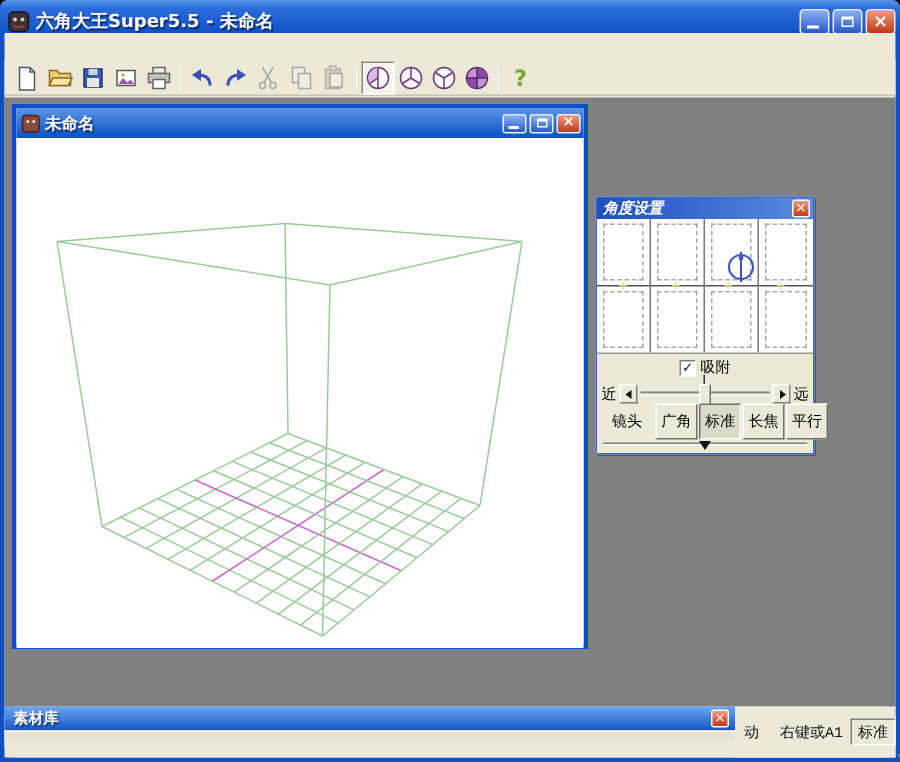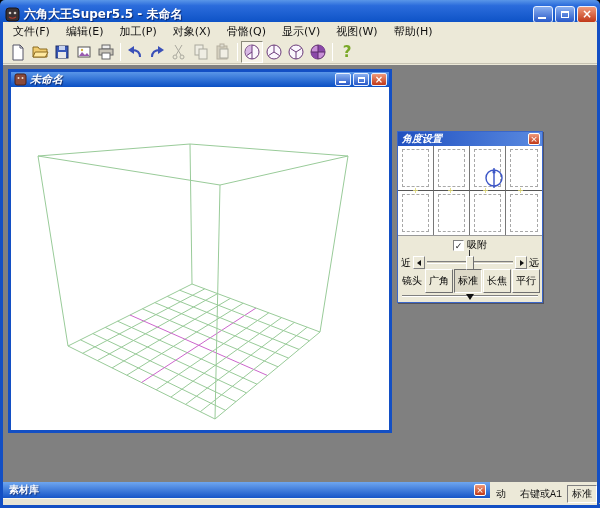--- a/index.html
+++ b/index.html
@@ -46,22 +46,22 @@
     display:flex;align-items:center;justify-content:center;padding:0;cursor:pointer;}
   .tbtn.active{background:#f7f4e9;border-color:#8a8a7a #fff #fff #8a8a7a;}
   .tbtn.disabled{opacity:.5;filter:grayscale(60%);}
   .tsep{width:1px;height:18px;background:#a8a496;border-right:1px solid #fff;margin:0 3px;}
 
   .workspace{position:absolute;top:43px;left:0;right:0;bottom:23px;background:var(--workspace);}
 
   
   .doc-window{position:absolute;left:5px;top:4px;width:384px;height:364px;
     border:3px solid var(--frame);background:#fff;}
-  .doc-titlebar{height:15px;display:flex;align-items:center;padding:0 2px 0 3px;
-    background:linear-gradient(180deg,var(--titlebar-start),var(--titlebar-end));font-style:italic;}
+  .doc-titlebar{height:20px;display:flex;align-items:center;padding:0 2px 0 3px;
+    background:linear-gradient(180deg,var(--titlebar-start),var(--titlebar-end));}
   .doc-title{color:#fff;font-size:11px;font-weight:bold;margin-left:3px;flex:1;
     text-shadow:1px 1px 1px rgba(0,0,40,.6);}
   .doc-content{width:378px;height:340px;background:#fff;position:relative;cursor:crosshair;}
 
   
   .angle-panel{position:absolute;left:394px;top:66px;width:146px;height:172px;
     border:1px solid #3a66c8;background:var(--chrome);box-shadow:1px 1px 0 rgba(0,0,30,.35);}
   .panel-titlebar{height:14px;display:flex;align-items:center;padding:0 2px 0 4px;
     background:linear-gradient(90deg,#2050c0,#5a8ae0);font-style:italic;}
   .panel-title{color:#fff;font-size:10px;font-weight:bold;flex:1;white-space:nowrap;}
@@ -89,32 +89,32 @@
     border:1px solid;border-color:#fff #808080 #808080 #fff;}
   .arrow-btn i{position:absolute;top:3px;border-top:3px solid transparent;border-bottom:3px solid transparent;}
   .arrow-btn.left i{left:3px;border-right:4px solid #111;}
   .arrow-btn.right i{left:4px;border-left:4px solid #111;}
   .track{flex:1;height:3px;position:relative;border-top:1px solid #808080;border-bottom:1px solid #fff;
     background:#d4d0c0;cursor:pointer;}
   .thumb{position:absolute;top:-6px;width:8px;height:14px;margin-left:-4px;background:var(--chrome);
     border:1px solid;border-color:#fff #707070 #707070 #fff;cursor:pointer;}
   .thumb::before{content:'';position:absolute;left:2px;top:-7px;width:1px;height:6px;background:#333;}
   .lens-row{height:20px;display:flex;align-items:center;padding:0 2px;gap:1px;font-size:10px;}
-  .lens-label{margin:0 2px;white-space:nowrap;}
+  .lens-label{margin:0 8px;white-space:nowrap;}
   .lens-btn{font-size:10px;font-family:inherit;padding:4px 3px;background:var(--chrome);cursor:pointer;
     border:1px solid;border-color:#fff #707070 #707070 #fff;white-space:nowrap;}
   .lens-btn.pressed{border-color:#707070 #fff #fff #707070;background:#ddd9c8;}
   .groove-row{position:relative;height:11px;cursor:pointer;}
   .groove{position:absolute;left:4px;right:4px;top:4px;height:2px;
     border-top:1px solid #808080;border-bottom:1px solid #fff;}
   .tri{position:absolute;left:50%;margin-left:-4px;top:3px;width:0;height:0;
     border-left:4px solid transparent;border-right:4px solid transparent;border-top:6px solid #111;}
 
   
-  .bottombar{position:absolute;left:0;right:0;bottom:0;height:23px;background:var(--chrome);border-radius:7px;}
+  .bottombar{position:absolute;left:0;right:0;bottom:0;height:34px;background:var(--chrome);border-radius:7px;}
   .material-bar{position:absolute;left:0;top:0;width:487px;height:16px;
     background:linear-gradient(180deg,#6ea6f0,#1655c8);display:flex;align-items:center;
     padding:0 4px 0 6px;cursor:pointer;}
   .material-title{color:#fff;font-size:10px;font-weight:bold;flex:1;
     text-shadow:1px 1px 1px rgba(0,0,40,.5);}
   .material-strip{position:absolute;left:0;top:16px;width:487px;height:7px;
     background:#e6e3d4;border-top:1px solid #f8f6ee;}
   .status-area{position:absolute;left:487px;right:0;top:0;bottom:0;background:var(--chrome);
     display:flex;align-items:center;font-size:10px;color:#111;padding-left:6px;}
   .status-hint{margin-left:14px;white-space:nowrap;font-family:Liberation Mono, monospace;}
@@ -144,30 +144,20 @@
         </span>
       <span class="wbtn">
           <span class="glyph-max"></span>
         </span>
       <span class="wbtn close">×</span>
     </span>
   </div>
 
   <div class="body">
 
-    <div class="menubar">
-      <span class="menu-item">文件(F)</span>
-      <span class="menu-item">编辑(E)</span>
-      <span class="menu-item">加工(P)</span>
-      <span class="menu-item">对象(X)</span>
-      <span class="menu-item">骨骼(Q)</span>
-      <span class="menu-item">显示(V)</span>
-      <span class="menu-item">视图(W)</span>
-      <span class="menu-item">帮助(H)</span>
-    </div>
 
     <div class="toolbar">
       <button class="tbtn">
         <svg width="18" height="18">
             <path d="M4 2h7l3 3v12H4z" fill="#fff" stroke="#556"></path>
             <path d="M11 2v3h3" fill="none" stroke="#556"></path>
           </svg>
       </button>
       <button class="tbtn">
         <svg width="18" height="18">

